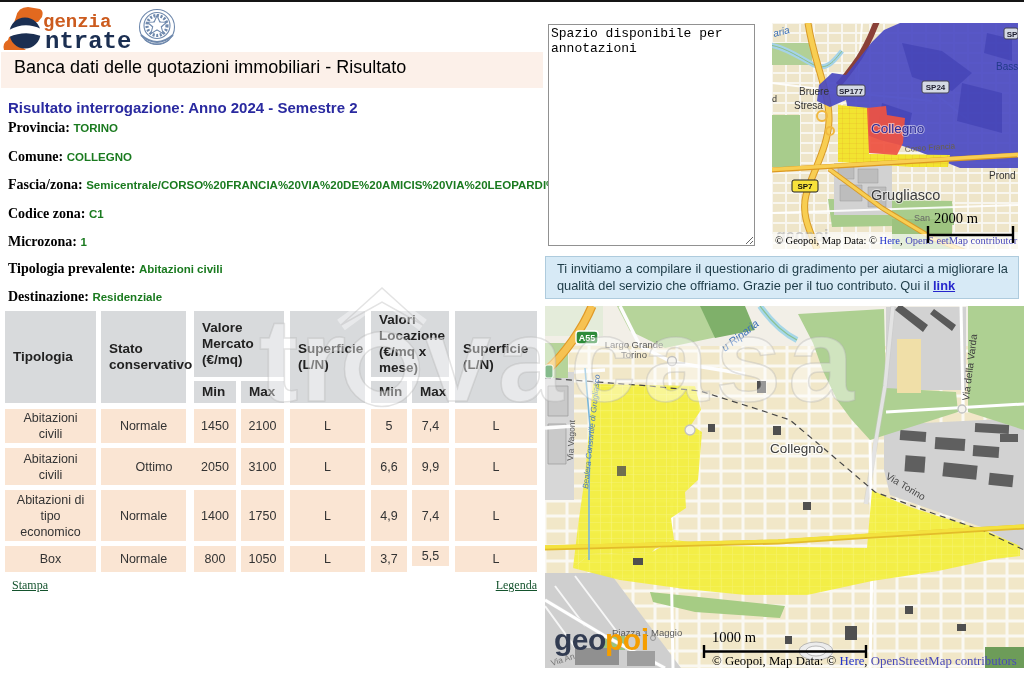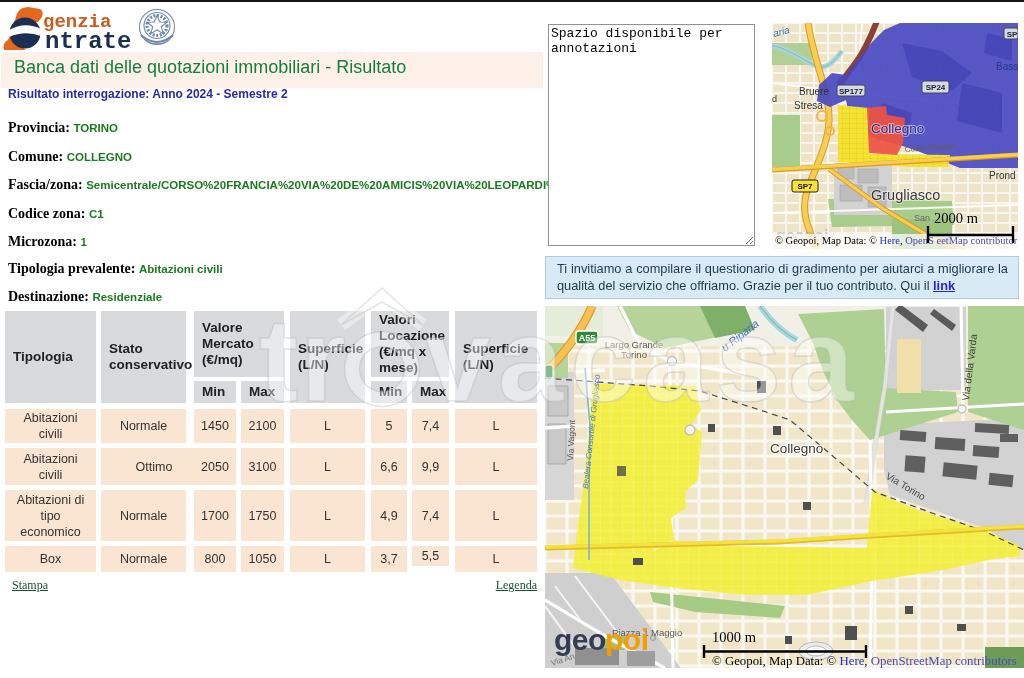--- a/index.html
+++ b/index.html
@@ -1,20 +1,20 @@
 <!DOCTYPE html>
 <html><head>
 <meta charset="utf-8">
 <style>
   html,body{margin:0;padding:0;background:#fff;width:1024px;height:678px;overflow:hidden;}
   body{font-family:"Liberation Sans",sans-serif;position:relative;}
   .abs{position:absolute;}
   #topbar{left:0;top:0;width:1024px;height:2px;background:#151515;}
-  #titlebar{left:1px;top:52px;width:542px;height:36px;background:#fcf0e9;color:#15803d;font-size:18px;line-height:31px;padding-left:13px;box-sizing:border-box;}
-  #risultato{left:8px;top:87px;font-size:12px;font-weight:bold;color:#2a2aa0;}
+  #titlebar{left:1px;top:52px;width:542px;height:36px;background:#fcf0e9;color:#000000;font-size:18px;line-height:31px;padding-left:13px;box-sizing:border-box;}
+  #risultato{left:8px;top:99px;font-size:15px;font-weight:bold;color:#2a2aa0;}
   .fline{left:8px;height:16px;white-space:nowrap;font-family:"Liberation Serif",serif;font-weight:bold;font-size:14px;color:#000;width:541px;overflow:hidden;}
   .fval{font-family:"Liberation Sans",sans-serif;font-weight:bold;font-size:11.5px;color:#1a7a1f;}
   .hc{background:#d8dadc;color:#222;font-weight:bold;font-size:13.5px;line-height:16px;padding:4px 4px 4px 8px;box-sizing:border-box;display:flex;flex-direction:column;justify-content:center;}
   .bc{background:#fae5d3;color:#333;font-size:12.5px;line-height:16px;display:flex;align-items:center;justify-content:center;text-align:center;box-sizing:border-box;}
   .lnk{font-family:"Liberation Serif",serif;font-size:12px;color:#14532d;text-decoration:underline;}
   #bluebox{left:545px;top:256px;width:474px;height:43px;box-sizing:border-box;background:#d7eaf6;border:1px solid #aecbdd;font-size:12.8px;line-height:16.5px;color:#1c3a46;text-align:justify;padding:4px 10px 0 11px;}
   #bluebox b{color:#2525cc;text-decoration:underline;}
   textarea{position:absolute;left:548px;top:24px;width:207px;height:222px;box-sizing:border-box;border:1px solid #919191;font-family:"Liberation Mono",monospace;font-size:13px;line-height:15px;padding:1px 2px;resize:both;color:#000;background:#fff;outline:none;}
 </style>
 </head>
@@ -74,21 +74,21 @@
 <div class="abs bc" style="left:101px;top:448px;width:106px;height:37px">Ottimo</div>
 <div class="abs bc" style="left:194px;top:448px;width:42px;height:37px">2050</div>
 <div class="abs bc" style="left:241px;top:448px;width:43px;height:37px">3100</div>
 <div class="abs bc" style="left:290px;top:448px;width:75px;height:37px">L</div>
 <div class="abs bc" style="left:371px;top:448px;width:36px;height:37px">6,6</div>
 <div class="abs bc" style="left:412px;top:448px;width:37px;height:37px">9,9</div>
 <div class="abs bc" style="left:455px;top:448px;width:82px;height:37px">L</div>
 
 <div class="abs bc" style="left:5px;top:490px;width:91px;height:51px">Abitazioni di<br>tipo<br>economico</div>
 <div class="abs bc" style="left:101px;top:490px;width:85px;height:51px">Normale</div>
-<div class="abs bc" style="left:194px;top:490px;width:42px;height:51px">1700</div>
+<div class="abs bc" style="left:194px;top:490px;width:42px;height:51px">1400</div>
 <div class="abs bc" style="left:241px;top:490px;width:43px;height:51px">1750</div>
 <div class="abs bc" style="left:290px;top:490px;width:75px;height:51px">L</div>
 <div class="abs bc" style="left:371px;top:490px;width:36px;height:51px">4,9</div>
 <div class="abs bc" style="left:412px;top:490px;width:37px;height:51px">7,4</div>
 <div class="abs bc" style="left:455px;top:490px;width:82px;height:51px">L</div>
 
 <div class="abs bc" style="left:5px;top:546px;width:91px;height:26px">Box</div>
 <div class="abs bc" style="left:101px;top:546px;width:85px;height:26px">Normale</div>
 <div class="abs bc" style="left:194px;top:546px;width:42px;height:26px">800</div>
 <div class="abs bc" style="left:241px;top:546px;width:43px;height:26px">1050</div>

